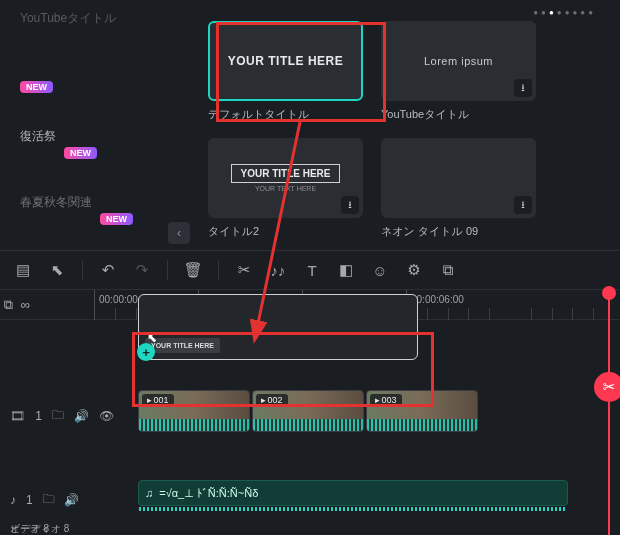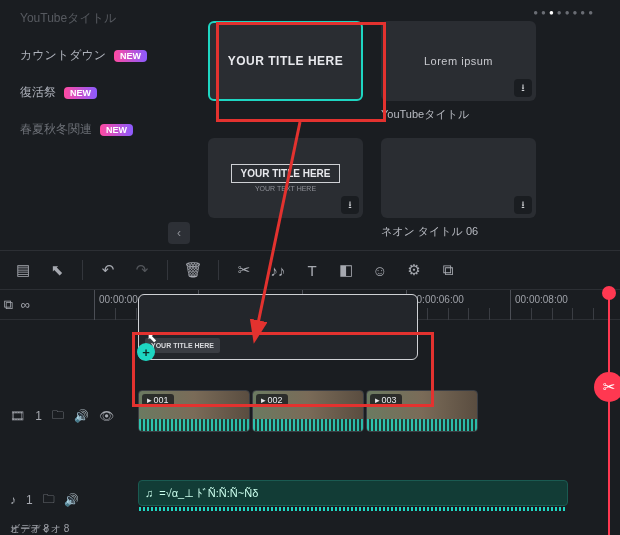--- a/index.html
+++ b/index.html
@@ -24,20 +24,21 @@
     font-size: 12px; color: #aeb2bb;
     cursor: pointer;
   }
   .sidebar-item .partial { opacity: .4; }
   .badge-new {
     display: inline-block;
     font-size: 9px; font-weight: 700;
     padding: 1px 6px; border-radius: 4px;
     background: linear-gradient(90deg,#ff4aa1,#8b5bff);
     color: #fff;
+    margin-top: 34px;
   }
   .sidebar-collapse {
     position: absolute; right: 6px; bottom: 6px;
     width: 22px; height: 22px;
     display: flex; align-items: center; justify-content: center;
     background: #2d3036; color: #8b8e95;
     border-radius: 4px; font-size: 12px;
     cursor: pointer;
   }
   .gallery {
@@ -183,21 +184,20 @@
 </style>
 </head>
 <body>
 
 <div class="top">
   <div class="sidebar">
     <div class="sidebar-item">
       <span class="partial">YouTubeタイトル</span>
     </div>
     <div class="sidebar-item">
-      <span>カウントダウン</span>
       <span class="badge-new">NEW</span>
     </div>
     <div class="sidebar-item">
       <span>復活祭</span>
       <span class="badge-new">NEW</span>
     </div>
     <div class="sidebar-item">
       <span style="opacity:.55">春夏秋冬関連</span>
       <span class="badge-new">NEW</span>
     </div>
@@ -206,42 +206,44 @@
     </div>
   </div>
 
   <div class="gallery">
     <div class="dots"><span>●</span><span>●</span><span class="active">●</span><span>●</span><span>●</span><span>●</span><span>●</span><span>●</span></div>
     <div class="gallery-row">
       <div class="card">
         <div class="thumb selected">
           <span class="thumb-label">YOUR TITLE HERE</span>
         </div>
+        <div class="card-caption">デフォルトタイトル</div>
       </div>
       <div class="card">
         <div class="thumb">
           <span class="thumb-label" style="font-weight:400;font-size:11px;color:#c9cacf">Lorem ipsum</span>
           <span class="dl-chip">⭳</span>
         </div>
         <div class="card-caption">YouTubeタイトル</div>
       </div>
     </div>
     <div class="gallery-row">
       <div class="card">
         <div class="thumb">
           <span class="thumb-box-outline">YOUR TITLE HERE</span>
           <span class="thumb-sub">YOUR TEXT HERE</span>
           <span class="dl-chip">⭳</span>
         </div>
+        <div class="card-caption">タイトル2</div>
       </div>
       <div class="card">
         <div class="thumb">
           <span class="dl-chip">⭳</span>
         </div>
-        <div class="card-caption">ネオン タイトル 06</div>
+        <div class="card-caption">ネオン タイトル 09</div>
       </div>
     </div>
   </div>
 </div>
 
 <div class="toolbar">
   <div class="tool-btn">▤</div>
   <div class="tool-btn">⬉</div>
   <div class="tool-sep"></div>
   <div class="tool-btn">↶</div>
@@ -278,21 +280,20 @@
         <div class="ruler-tick-major" style="left: 268px;">00:00:04:00</div>
         <div class="ruler-tick-minor" style="left: 288.8px;"></div>
         <div class="ruler-tick-minor" style="left: 309.6px;"></div>
         <div class="ruler-tick-minor" style="left: 330.4px;"></div>
         <div class="ruler-tick-minor" style="left: 351.2px;"></div>
         <div class="ruler-tick-major" style="left: 372px;">00:00:06:00</div>
         <div class="ruler-tick-minor" style="left: 392.8px;"></div>
         <div class="ruler-tick-minor" style="left: 413.6px;"></div>
         <div class="ruler-tick-minor" style="left: 434.4px;"></div>
         <div class="ruler-tick-minor" style="left: 455.2px;"></div>
-        <div class="ruler-tick-major" style="left: 476px;">00:00:08:00</div>
         <div class="ruler-tick-minor" style="left: 496.8px;"></div>
         <div class="ruler-tick-minor" style="left: 517.6px;"></div>
         <div class="ruler-tick-minor" style="left: 538.4px;"></div>
         <div class="ruler-tick-minor" style="left: 559.2px;"></div>
       </div>
   </div>
 
   <div class="tracks">
 
     <div class="track-row" style="height:70px">

